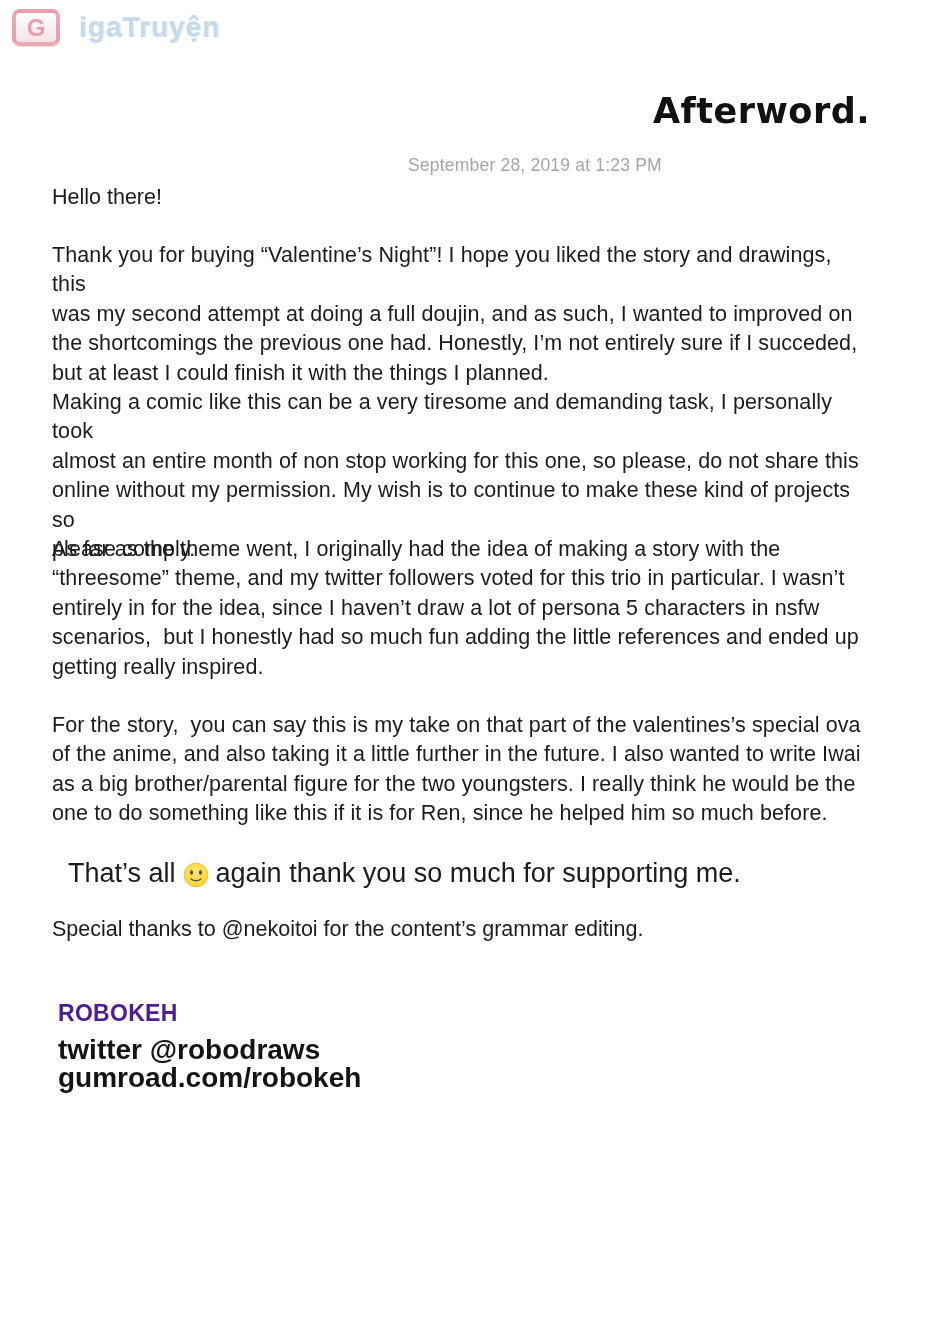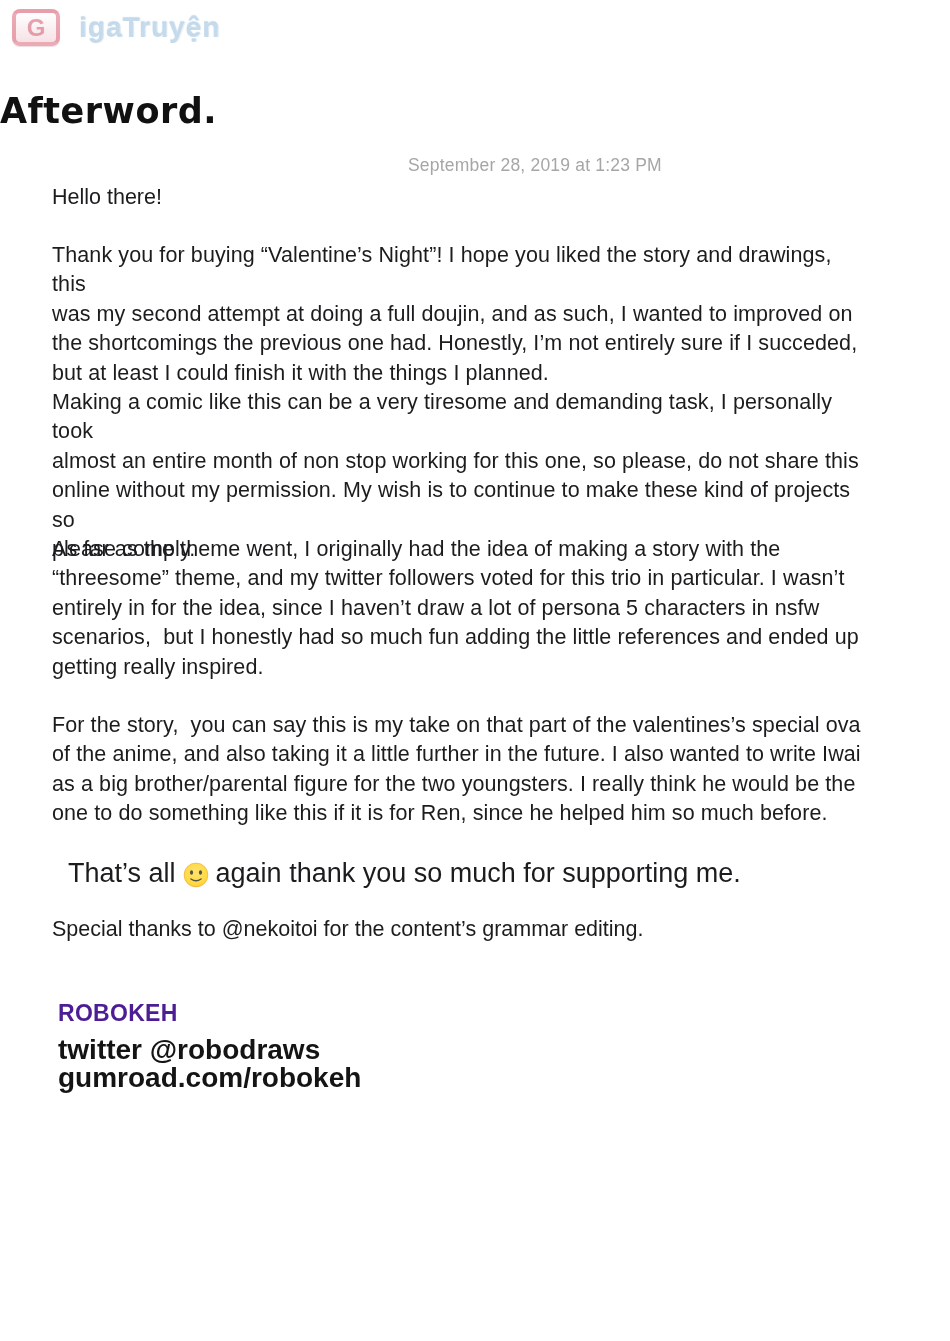--- a/index.html
+++ b/index.html
@@ -31,21 +31,21 @@
   }
   .wm-text {
     font-size: 28px; font-weight: bold; letter-spacing: 1px;
     margin-left: 19px;
     color: rgba(183, 211, 232, 0.95);
     text-shadow: 0 1px 1px #ffffff, 0 -1px 1px rgba(130, 170, 205, 0.45), 1px 0 1px rgba(130,170,205,0.35);
   }
 
   .page-title {
     position: absolute; top: 68px; left: 0; width: 870px;
-    text-align: left;
+    text-align: right;
     font-family: "DejaVu Sans", sans-serif;
     font-size: 35px; font-weight: 900; letter-spacing: 0.5px;
     color: #111111;
   }
 
   .timestamp {
     position: absolute; top: 155px; left: 408px;
     font-size: 17.5px; color: #a6a6a6;
     letter-spacing: 0.2px;
   }

